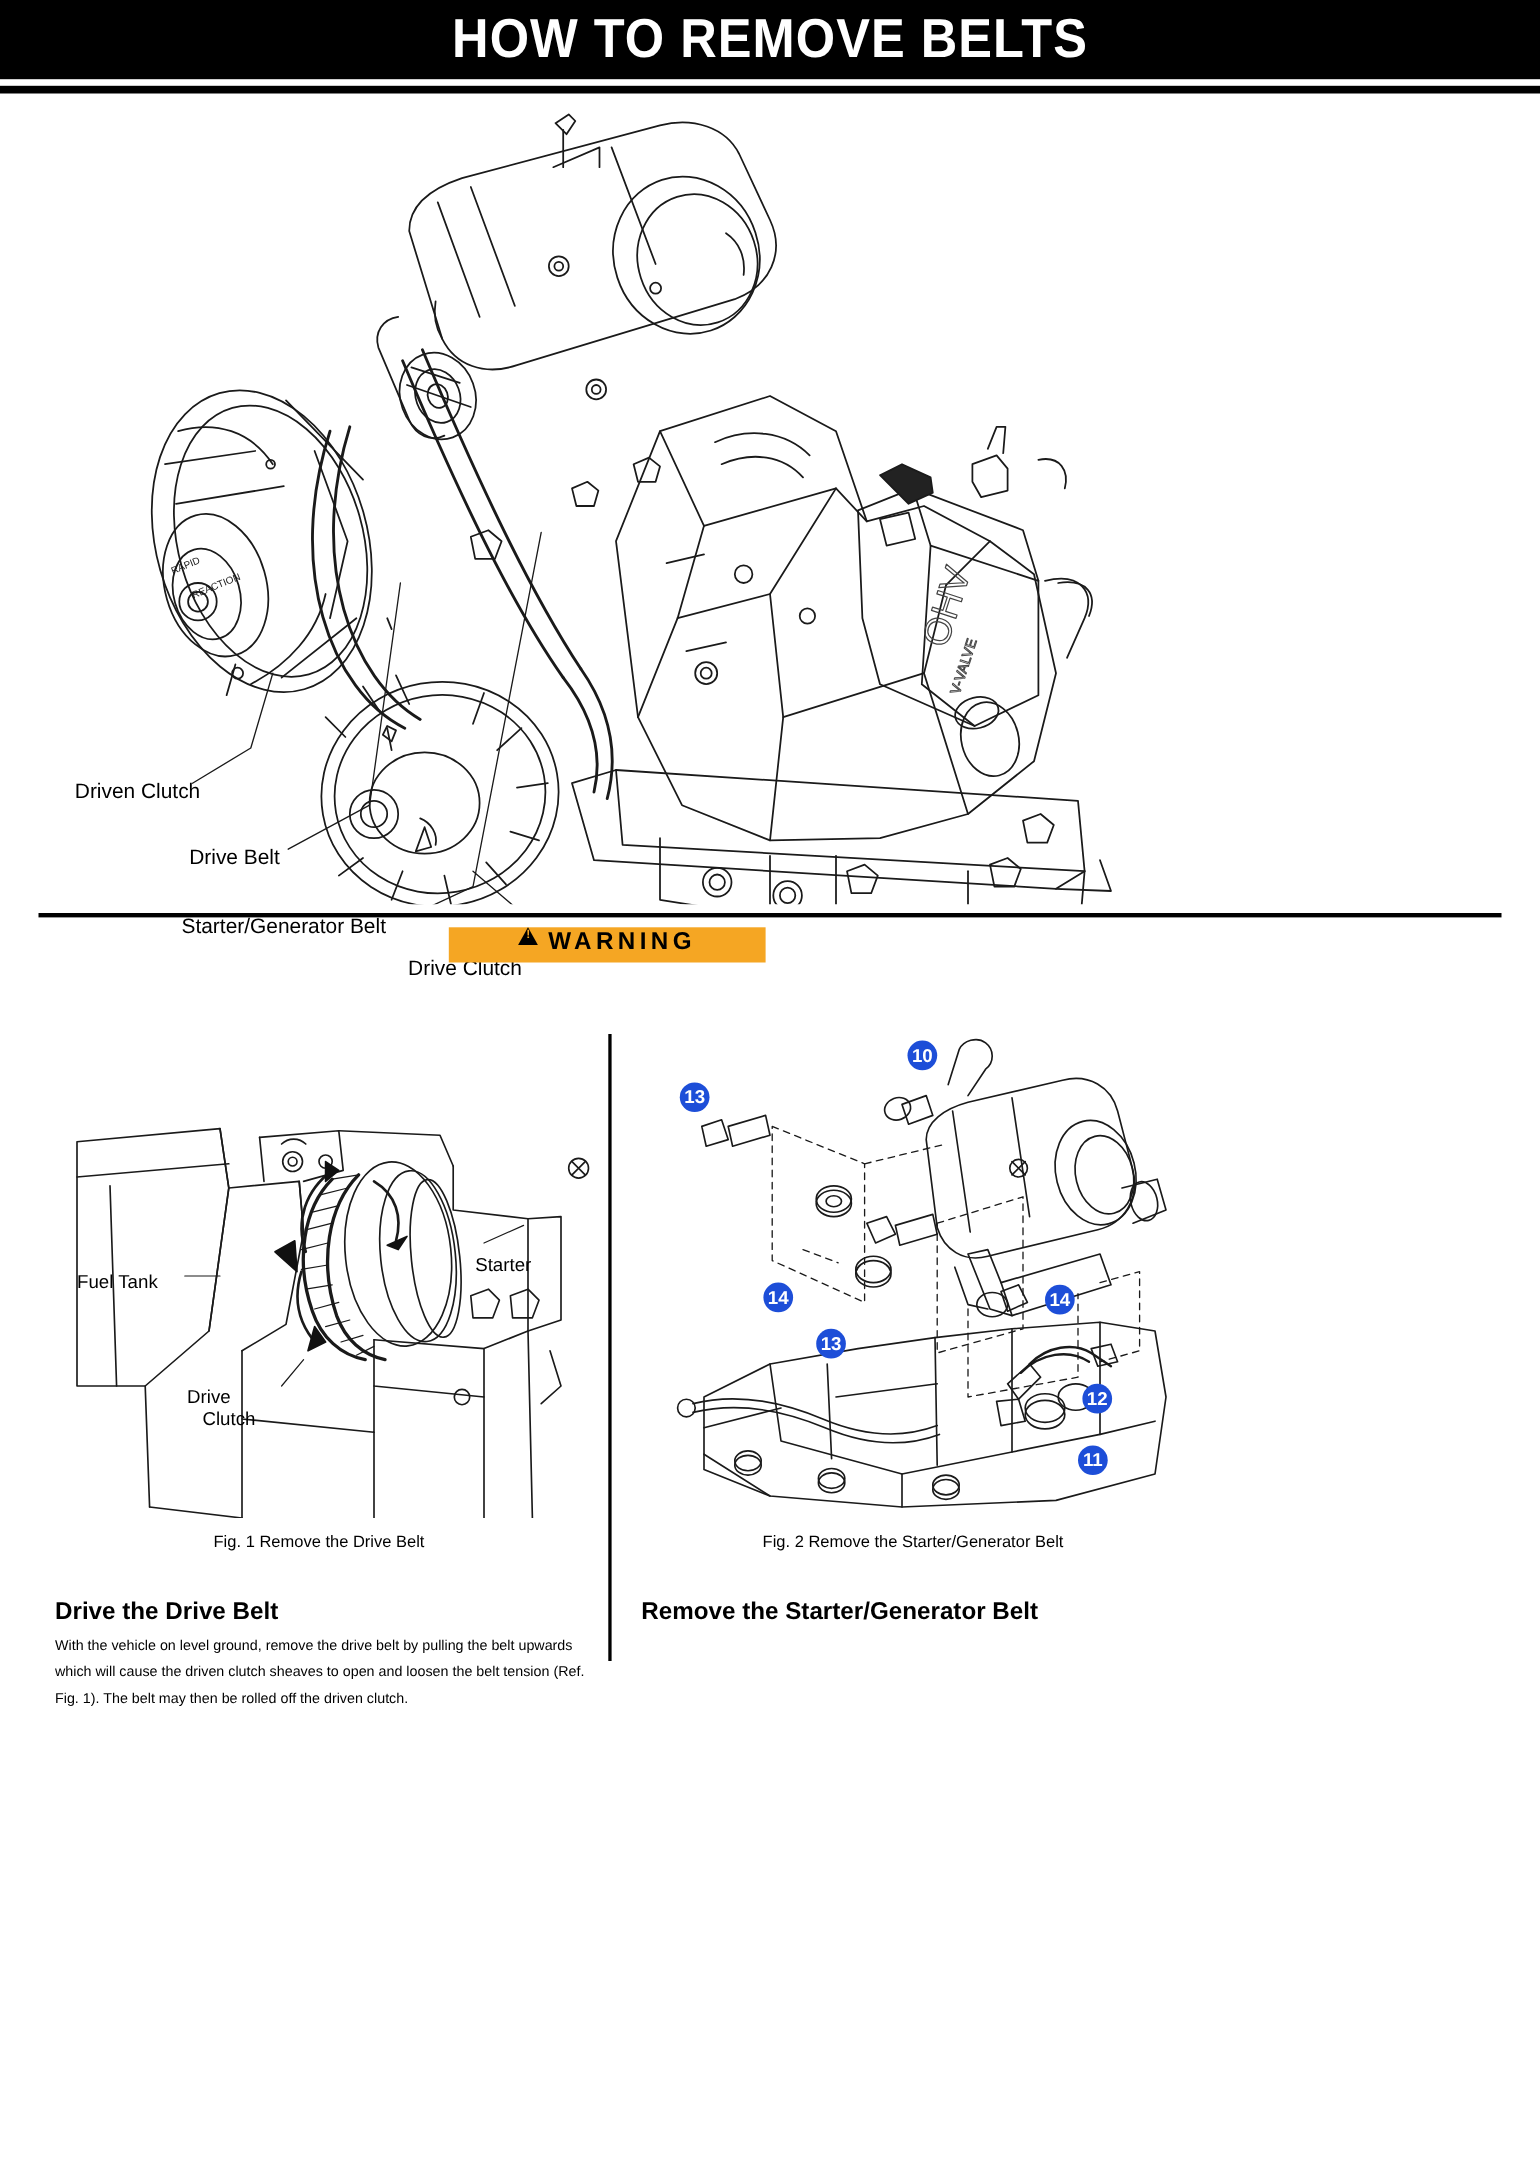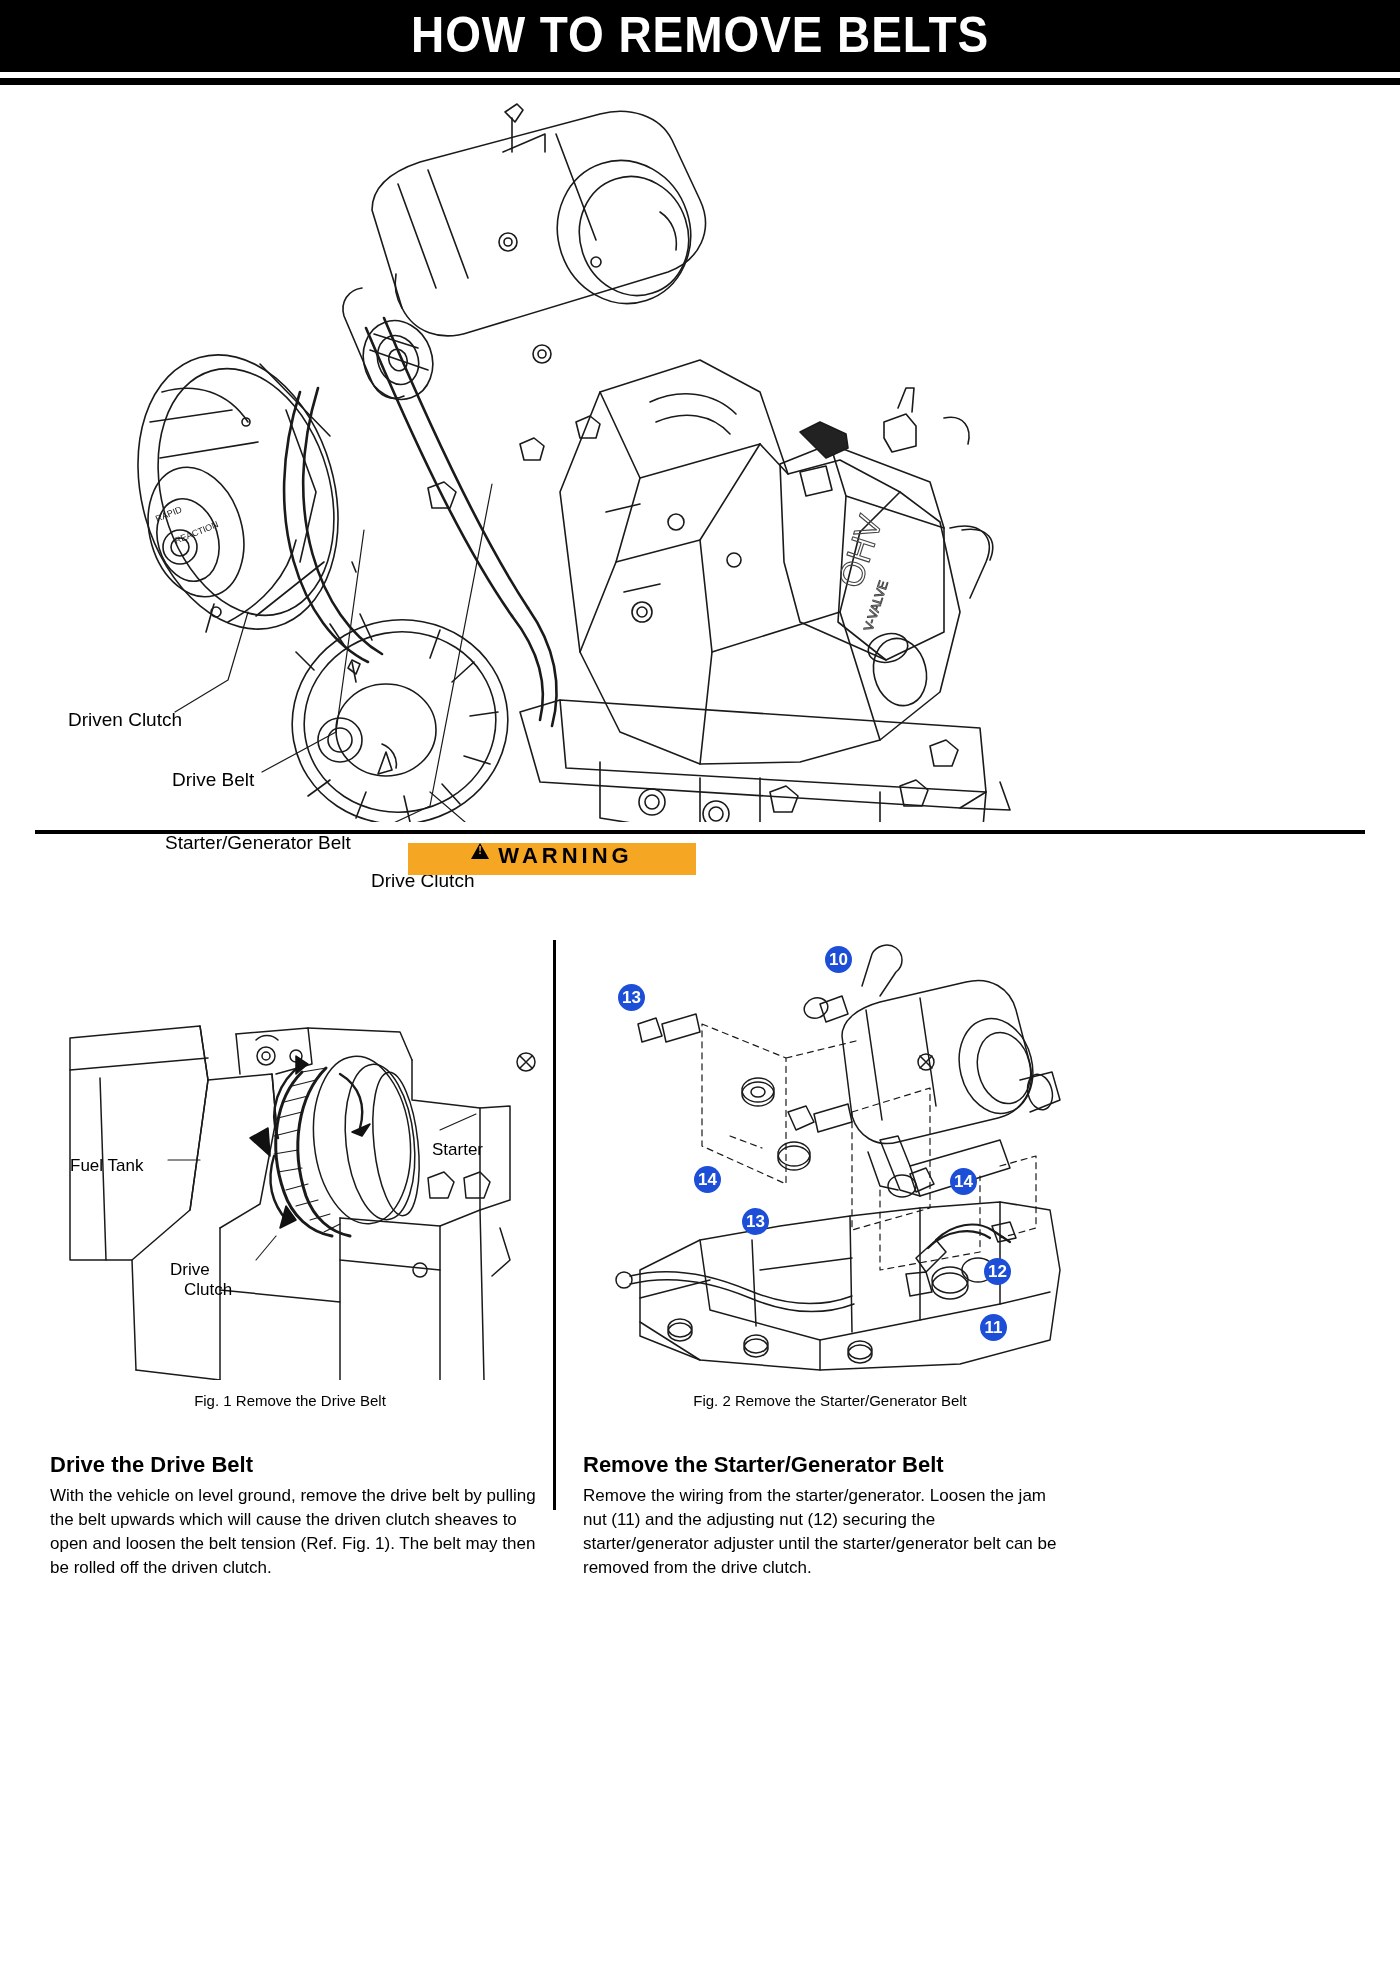--- a/index.html
+++ b/index.html
@@ -144,21 +144,21 @@
     font-size: 15px;
     font-weight: normal;
     margin-top: 8px;
   }
   .sec-title {
     font-size: 22px;
     font-weight: bold;
     margin: 24px 0 6px 0;
   }
   .sec-body {
-    font-size: 17px;
+    font-size: 13px;
     line-height: 24px;
   }
   .txt-left {
     position: absolute;
     left: 50px; top: 1428px;
     width: 492px;
   }
   .txt-right {
     position: absolute;
     left: 583px; top: 1428px;
@@ -516,16 +516,15 @@
     <div class="fig-caption">Fig. 2  Remove the Starter/Generator Belt</div>
   </div>
 
   <div class="txt-left">
     <div class="sec-title">Drive the Drive Belt</div>
     <div class="sec-body">With the vehicle on level ground, remove the drive belt by pulling the belt upwards which will cause the driven clutch sheaves to open and loosen the belt tension (Ref. Fig. 1). The belt may then be rolled off the driven clutch.</div>
   </div>
 
   <div class="txt-right">
     <div class="sec-title">Remove the Starter/Generator Belt</div>
-    <div class="sec-body">Remove the wiring from the starter/generator. Loosen the jam nut (11) and the adjusting nut (12) securing the starter/generator adjuster until the starter/generator belt can be removed from the drive clutch.</div>
   </div>
 
 </div>
 
 </body></html>

